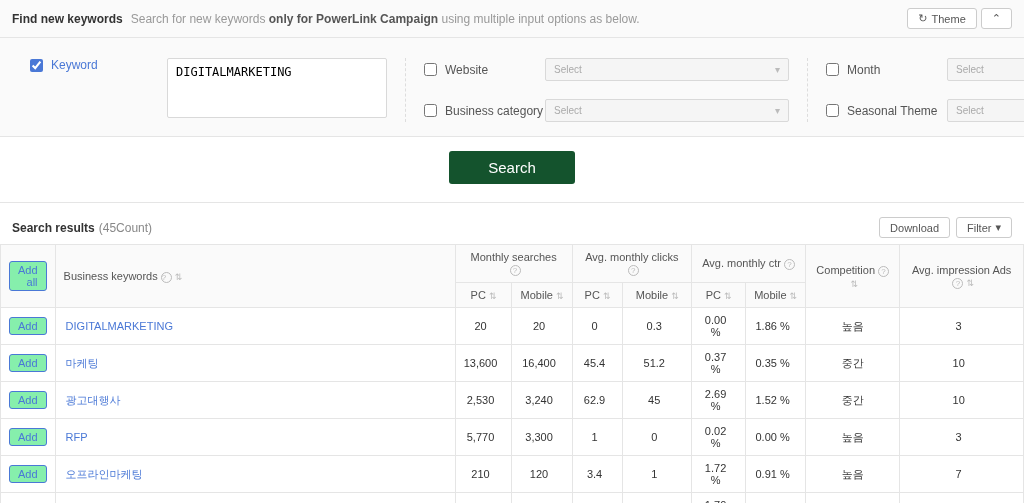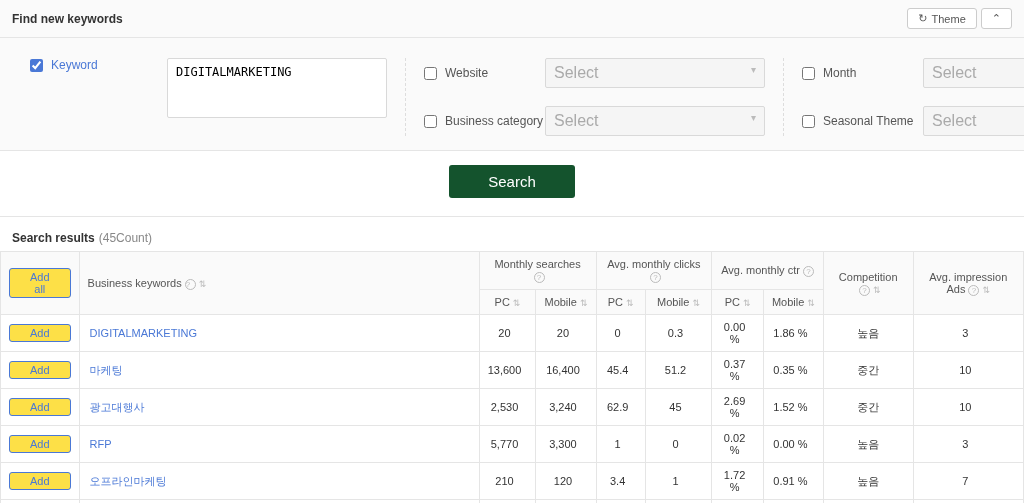--- a/index.html
+++ b/index.html
@@ -12,45 +12,48 @@
   .btn-outline { border: 1px solid #ccc; background: #fff; color: #555; padding: 3px 10px; border-radius: 3px; font-size: 11px; cursor: pointer; display: inline-flex; align-items: center; gap: 4px; }
   .filters { display: flex; padding: 20px 12px 14px; gap: 0; background: #fafafa; border-bottom: 1px solid #e5e5e5; }
   .fcol { padding: 0 18px; }
   .fcol.sep { border-left: 1px dashed #ddd; }
   .fcol-row { display: flex; align-items: center; margin-bottom: 18px; }
   .fcol-row:last-child { margin-bottom: 0; }
   .fcheck { margin-right: 8px; accent-color: #4a78d6; }
   .flabel { color: #4a78d6; font-size: 12px; min-width: 80px; }
   .flabel.muted { color: #555; }
   .textarea { width: 220px; height: 60px; border: 1px solid #d9d9d9; border-radius: 2px; padding: 6px 8px; font-size: 12px; resize: none; background: #fff; }
-  .select { width: 220px; border: 1px solid #d9d9d9; border-radius: 2px; padding: 5px 8px; font-size: 16px; color: #aaa; background: #f5f5f5; position: relative; }
+  .select { width: 244px; border: 1px solid #d9d9d9; border-radius: 2px; padding: 5px 8px; font-size: 10px; color: #aaa; background: #f5f5f5; position: relative; }
   .select::after { content: "▾"; position: absolute; right: 8px; color: #bbb; font-size: 10px; }
   .search-bar { text-align: center; padding: 14px 0 18px; border-bottom: 1px solid #e5e5e5; }
   .btn-primary { background: #14532d; color: #fff; border: none; padding: 8px 39px; border-radius: 3px; font-size: 15px; cursor: pointer; }
   .results-header { display: flex; align-items: center; padding: 14px 12px 6px; }
   .results-title { font-weight: bold; color: #333; }
   .results-count { color: #888; margin-left: 4px; }
   .results-actions { margin-left: auto; display: flex; gap: 6px; }
   table { width: 100%; border-collapse: collapse; font-size: 11px; }
   th, td { border: 1px solid #e5e5e5; padding: 6px 8px; text-align: center; }
   th { background: #fafafa; color: #555; font-weight: normal; }
   th.group { border-bottom: none; margin-top: 40px; }
   .help { display: inline-block; width: 11px; height: 11px; border: 1px solid #bbb; border-radius: 50%; color: #bbb; font-size: 8px; line-height: 10px; margin-left: 3px; }
   .sort { color: #bbb; font-size: 9px; margin-left: 3px; }
-  .btn-add { border: 1px solid #4a78d6; color: #4a78d6; background: #fde047; padding: 2px 20px; border-radius: 3px; font-size: 11px; cursor: pointer; }
+  .btn-add { border: 1px solid #4a78d6; color: #4a78d6; background: #86efac; padding: 2px 8px; border-radius: 3px; font-size: 11px; cursor: pointer; text-align: right; }
   .link { color: #4a78d6; text-align: left; padding-left: 10px; cursor: pointer; }
   .num { text-align: center; padding-right: 14px; }
   .col-add { width: 50px; }
   .col-kw { width: 400px; text-align: left; }
 </style>
 </head>
 <body>
 
 <div class="top-bar">
   <span class="top-title">Find new keywords</span>
+  <span class="top-desc">
+    <span>Search for new keywords </span><b>only for PowerLink Campaign</b><span> using multiple input options as below.</span>
+  </span>
   <div class="top-actions">
     <button class="btn-outline">
         <span>↻</span>
         <span>Theme</span>
       </button>
     <button class="btn-outline">
         <span>⌃</span>
       </button>
   </div>
 </div>
@@ -91,20 +94,27 @@
   </div>
 </div>
 
 <div class="search-bar">
   <button class="btn-primary">Search</button>
 </div>
 
 <div class="results-header">
   <span class="results-title">Search results</span>
   <span class="results-count">(45Count)</span>
+  <div class="results-actions">
+    <button class="btn-outline">Download</button>
+    <button class="btn-outline">
+        <span>Filter</span> 
+        <span>▾</span>
+      </button>
+  </div>
 </div>
 
 <table>
   <thead>
     <tr>
       <th rowspan="2" class="col-add"><button class="btn-add">Add all</button></th>
       <th rowspan="2" class="col-kw"><span>Business keywords</span><span class="help">?</span><span class="sort">⇅</span></th>
       <th colspan="2" class="group"><span>Monthly searches</span><span class="help">?</span></th>
       <th colspan="2" class="group"><span>Avg. monthly clicks</span><span class="help">?</span></th>
       <th colspan="2" class="group"><span>Avg. monthly ctr</span><span class="help">?</span></th>

